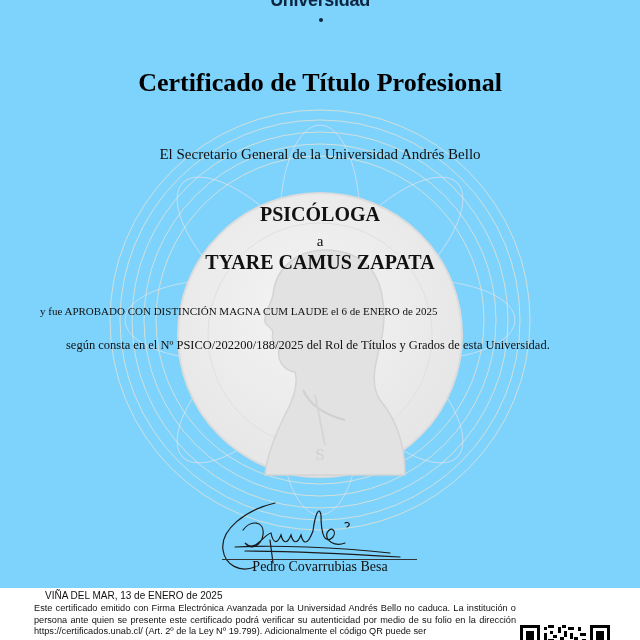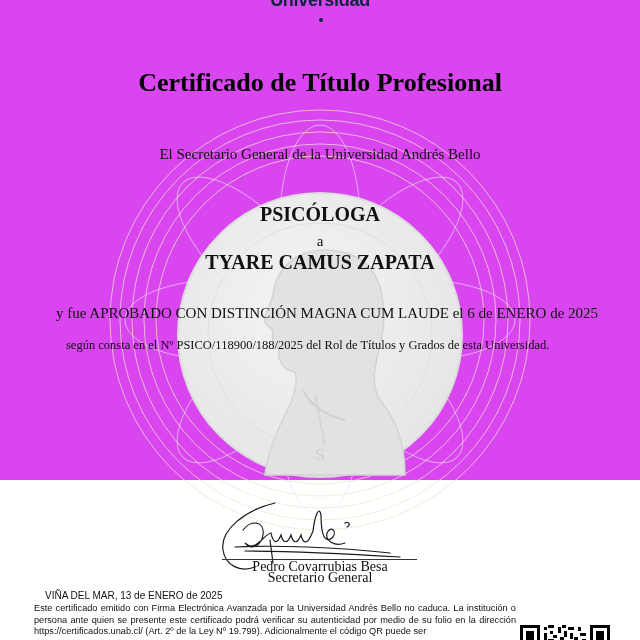--- a/index.html
+++ b/index.html
@@ -12,22 +12,22 @@
       height: 640px;
       overflow: hidden;
       position: relative;
       font-family: "Liberation Serif", "DejaVu Serif", serif;
       color: #111111;
     }
     .page {
       position: absolute;
       left: 0; top: 0;
       width: 640px;
-      height: 480px;
-      background: #d946ef;
+      height: 588px;
+      background: #7dd3fc;
     }
     
     .watermark {
       position: absolute;
       left: 100px;
       top: 100px;
       width: 440px;
       height: 440px;
       pointer-events: none;
     }
@@ -97,23 +97,23 @@
     .name {
       position: absolute;
       left: 0; width: 640px;
       top: 251px;
       text-align: center;
       font-weight: bold;
       font-size: 20px;
     }
     .approval {
       position: absolute;
-      left: 56px;
+      left: 40px;
       top: 305px;
-      font-size: 15px;
+      font-size: 11px;
       white-space: nowrap;
     }
     .record {
       position: absolute;
       left: 66px;
       top: 338px;
       font-size: 12.5px;
       white-space: nowrap;
     }
     .signature {
@@ -218,36 +218,35 @@
 
   <div class="intro">
     <div>El Secretario General de la Universidad Andrés Bello</div>
   </div>
 
   <div class="degree">PSICÓLOGA</div>
   <div class="prep">a</div>
   <div class="name">TYARE CAMUS ZAPATA</div>
 
   <div class="approval">y fue APROBADO CON DISTINCIÓN MAGNA CUM LAUDE el 6 de ENERO de 2025</div>
-  <div class="record">según consta en el Nº PSICO/118900/188/2025 del Rol de Títulos y Grados de esta Universidad.</div>
+  <div class="record">según consta en el Nº PSICO/202200/188/2025 del Rol de Títulos y Grados de esta Universidad.</div>
 
   <svg class="signature" viewBox="0 0 200 90">
     <g fill="none" stroke="#1a1a1a" stroke-width="1.2" stroke-linecap="round">
       <path d="M60 8 C30 15 5 35 8 55 C10 70 25 78 40 72"></path>
       <path d="M28 35 C35 25 50 25 48 40 C46 52 35 55 30 48 C40 58 48 40 56 38 C58 48 62 50 66 40 C68 48 72 50 76 40 C78 48 82 50 86 40 C88 48 92 52 98 36 C100 20 104 10 106 20 C106 40 110 50 118 42 C122 36 116 30 112 38 C110 46 120 52 130 48"></path>
       <path d="M130 28 C134 26 136 30 132 32"></path>
       <path d="M20 52 C60 50 120 52 175 58"></path>
       <path d="M30 56 C70 56 120 58 185 62"></path>
       <path d="M55 45 L58 68"></path>
     </g>
   </svg>
   <div class="sig-line"></div>
   <div class="signer">
     <div>Pedro Covarrubias Besa</div>
-    <div>Secretario General</div>
   </div>
 
   <div class="place-date">VIÑA DEL MAR, 13 de ENERO de 2025</div>
 
   <div class="footer"><span>Este certificado emitido con Firma Electrónica Avanzada por la Universidad Andrés Bello </span><b>no caduca</b><span>. La institución o persona ante quien se presente este certificado podrá verificar su autenticidad por medio de su folio en la dirección https://certificados.unab.cl/ (Art. 2º de la Ley Nº 19.799). Adicionalmente el código QR puede ser</span></div>
 
   <svg class="qr" viewBox="0 0 90 22">
     <g fill="#000">
       <rect x="0" y="0" width="20" height="22"></rect>
       <rect x="3" y="3" width="14" height="16" fill="#fff"></rect>

